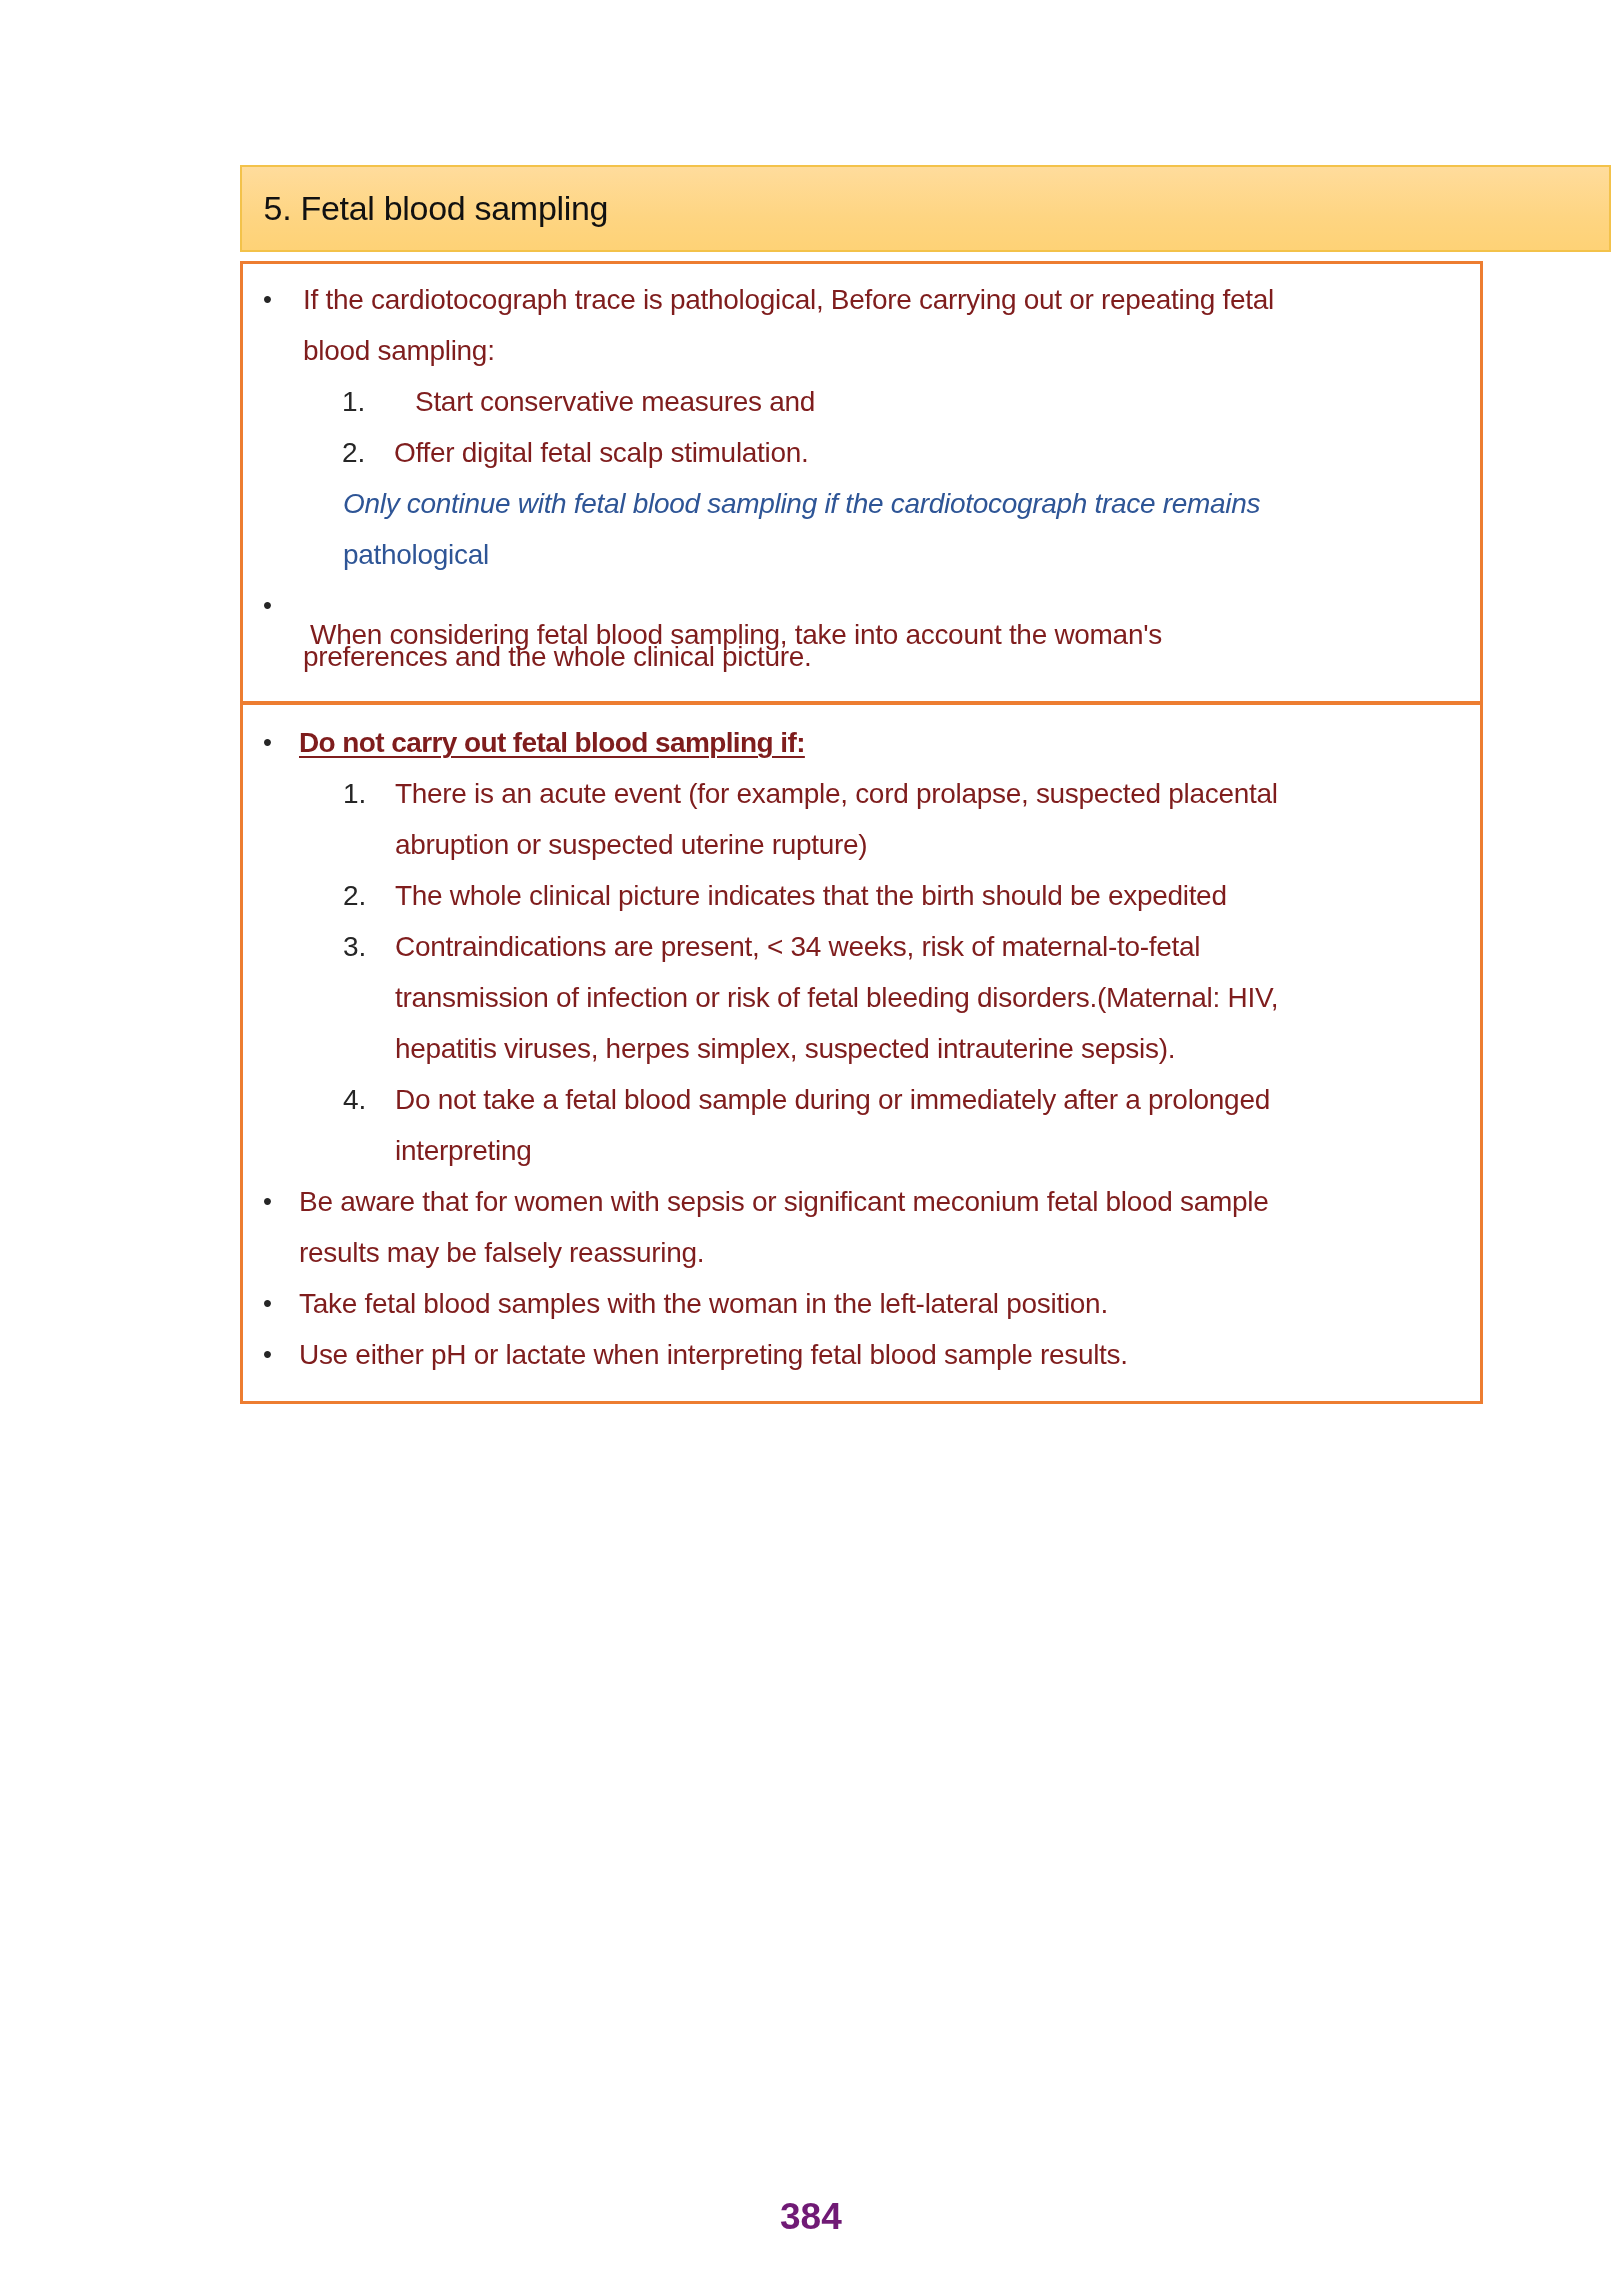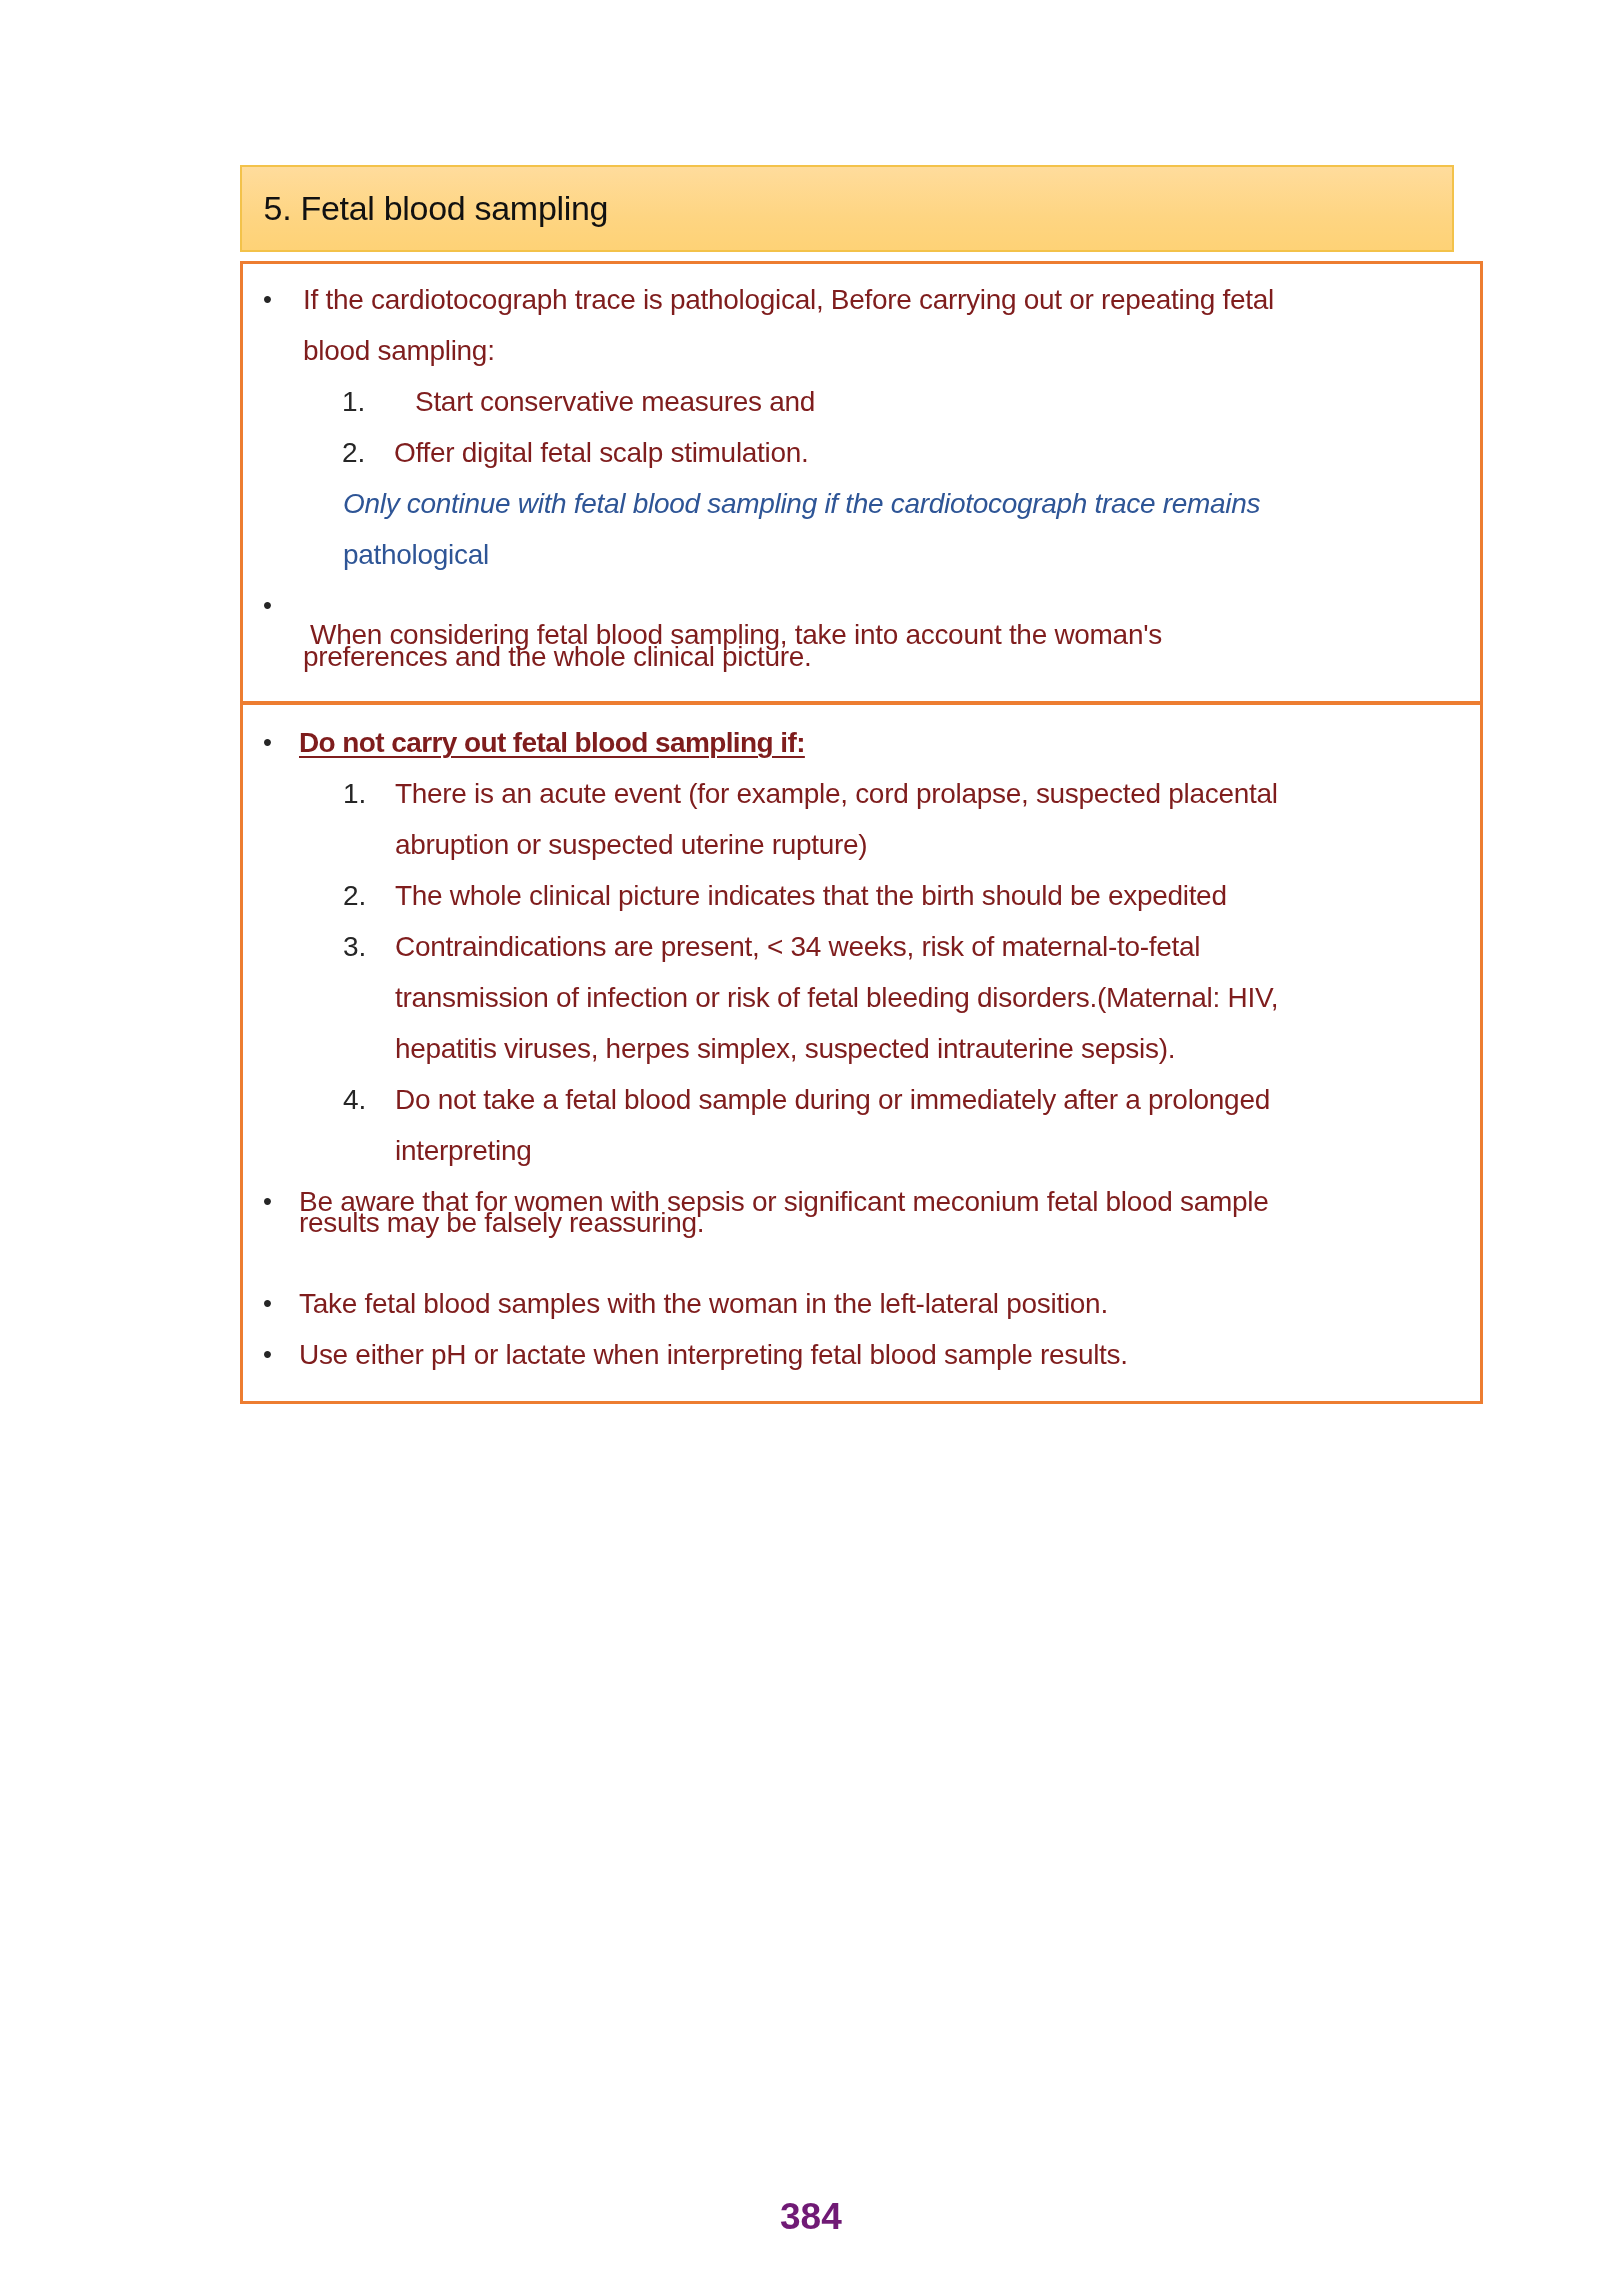--- a/index.html
+++ b/index.html
@@ -1,20 +1,20 @@
 <!DOCTYPE html>
 <html><head>
   <meta charset="utf-8">
   <style>
     html, body { margin: 0; padding: 0; background: #ffffff; }
     body { width: 1621px; height: 2293px; position: relative; overflow: hidden;
            font-family: "Liberation Sans", sans-serif; color: #262626; }
 
     .section-header {
-      position: absolute; left: 240px; top: 165px; width: 1214px; height: 87px;
+      position: absolute; left: 240px; top: 165px; width: 1371px; height: 87px;
       box-sizing: border-box;
       background: linear-gradient(to bottom, #ffdc9c 0%, #fed582 60%, #fed276 100%);
       border: 2px solid #f3c24a;
     }
     .section-header .title {
       position: absolute; left: 21.6px; top: 21.6px;
       font-size: 34px; color: #111111; white-space: nowrap; letter-spacing: -0.3px;
     }
 
     .content-box {
@@ -88,21 +88,21 @@
   <span class="line" style="left:395px; top:930px;">Contraindications are present, &lt; 34 weeks, risk of maternal-to-fetal</span>
   <span class="line" style="left:395px; top:981px;">transmission of infection or risk of fetal bleeding disorders.(Maternal: HIV,</span>
   <span class="line" style="left:395px; top:1032px;">hepatitis viruses, herpes simplex, suspected intrauterine sepsis).</span>
 
   <span class="num" style="left:343px; top:1083px;">4.</span>
   <span class="line" style="left:395px; top:1083px;">Do not take a fetal blood sample during or immediately after a prolonged</span>
   <span class="line" style="left:395px; top:1134px;">interpreting</span>
 
   <span class="bullet" style="left:263px; top:1185px;">•</span>
   <span class="line" style="left:299px; top:1185px;">Be aware that for women with sepsis or significant meconium fetal blood sample</span>
-  <span class="line" style="left:299px; top:1206px;">results may be falsely reassuring.</span>
+  <span class="line" style="left:299px; top:1236px;">results may be falsely reassuring.</span>
 
   <span class="bullet" style="left:263px; top:1287px;">•</span>
   <span class="line" style="left:299px; top:1287px;">Take fetal blood samples with the woman in the left-lateral position.</span>
 
   <span class="bullet" style="left:263px; top:1338px;">•</span>
   <span class="line" style="left:299px; top:1338px;">Use either pH or lactate when interpreting fetal blood sample results.</span>
 </div>
 
 <span class="page-number">384</span>
 

